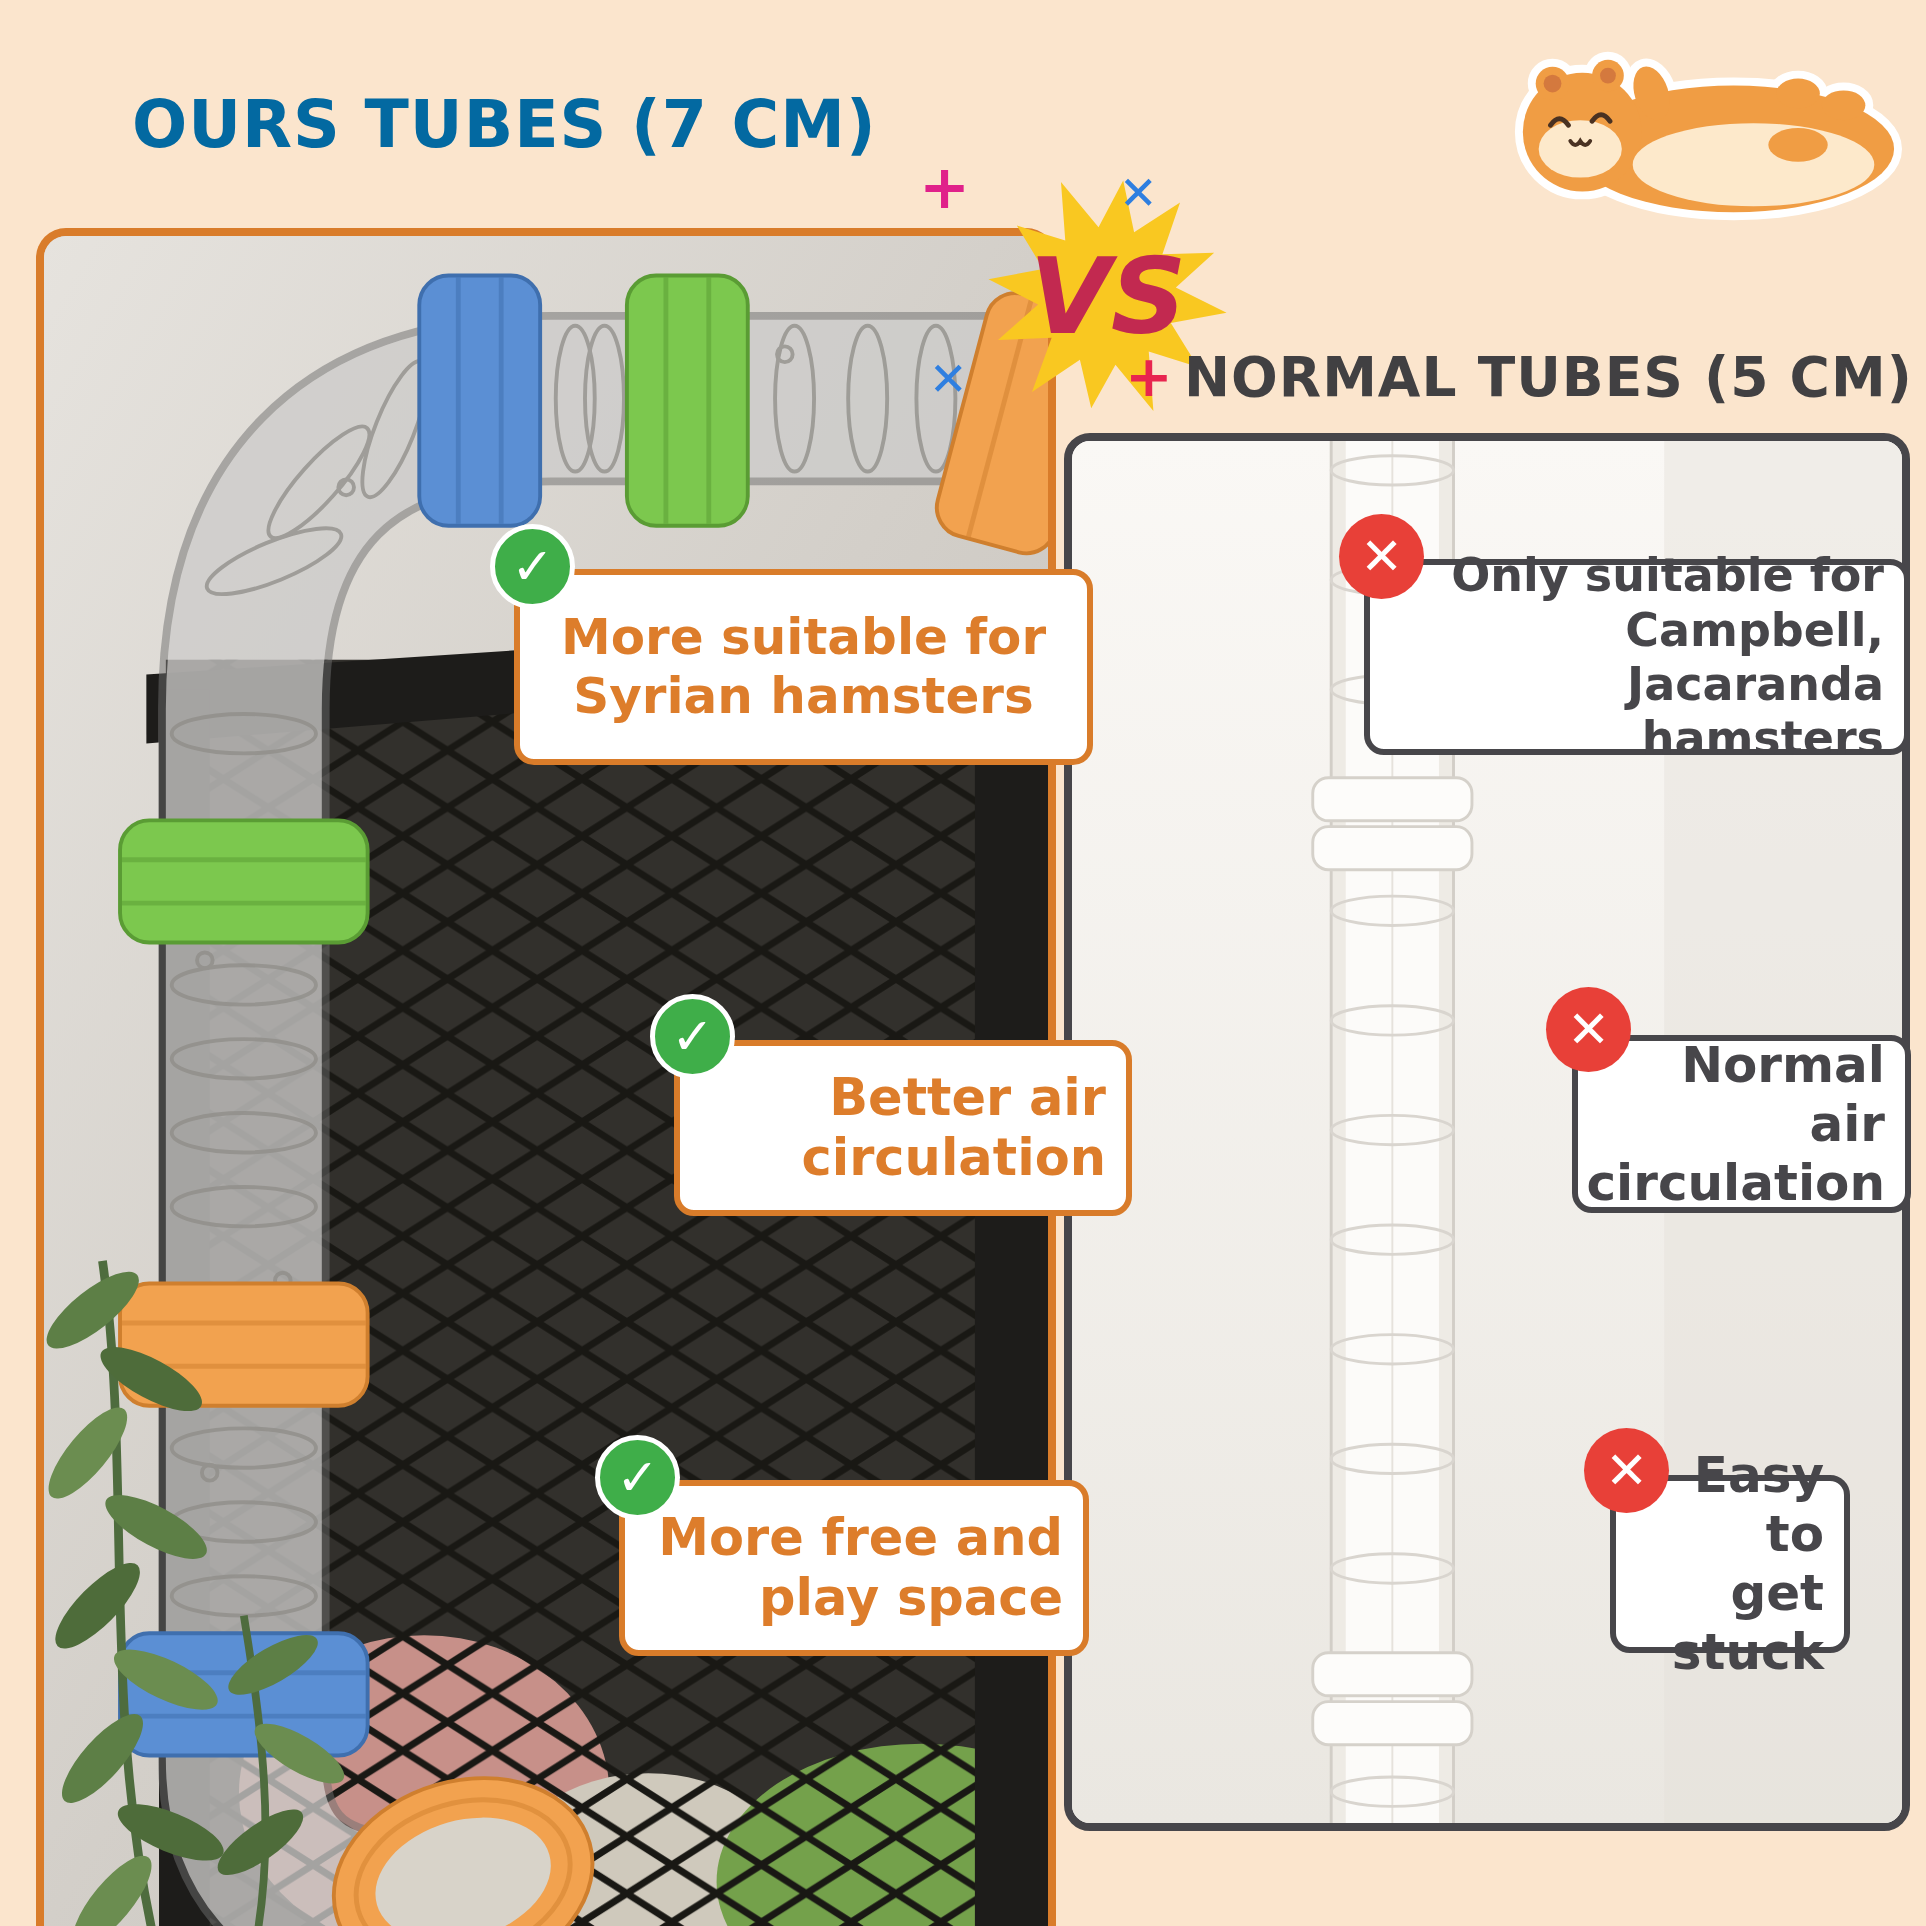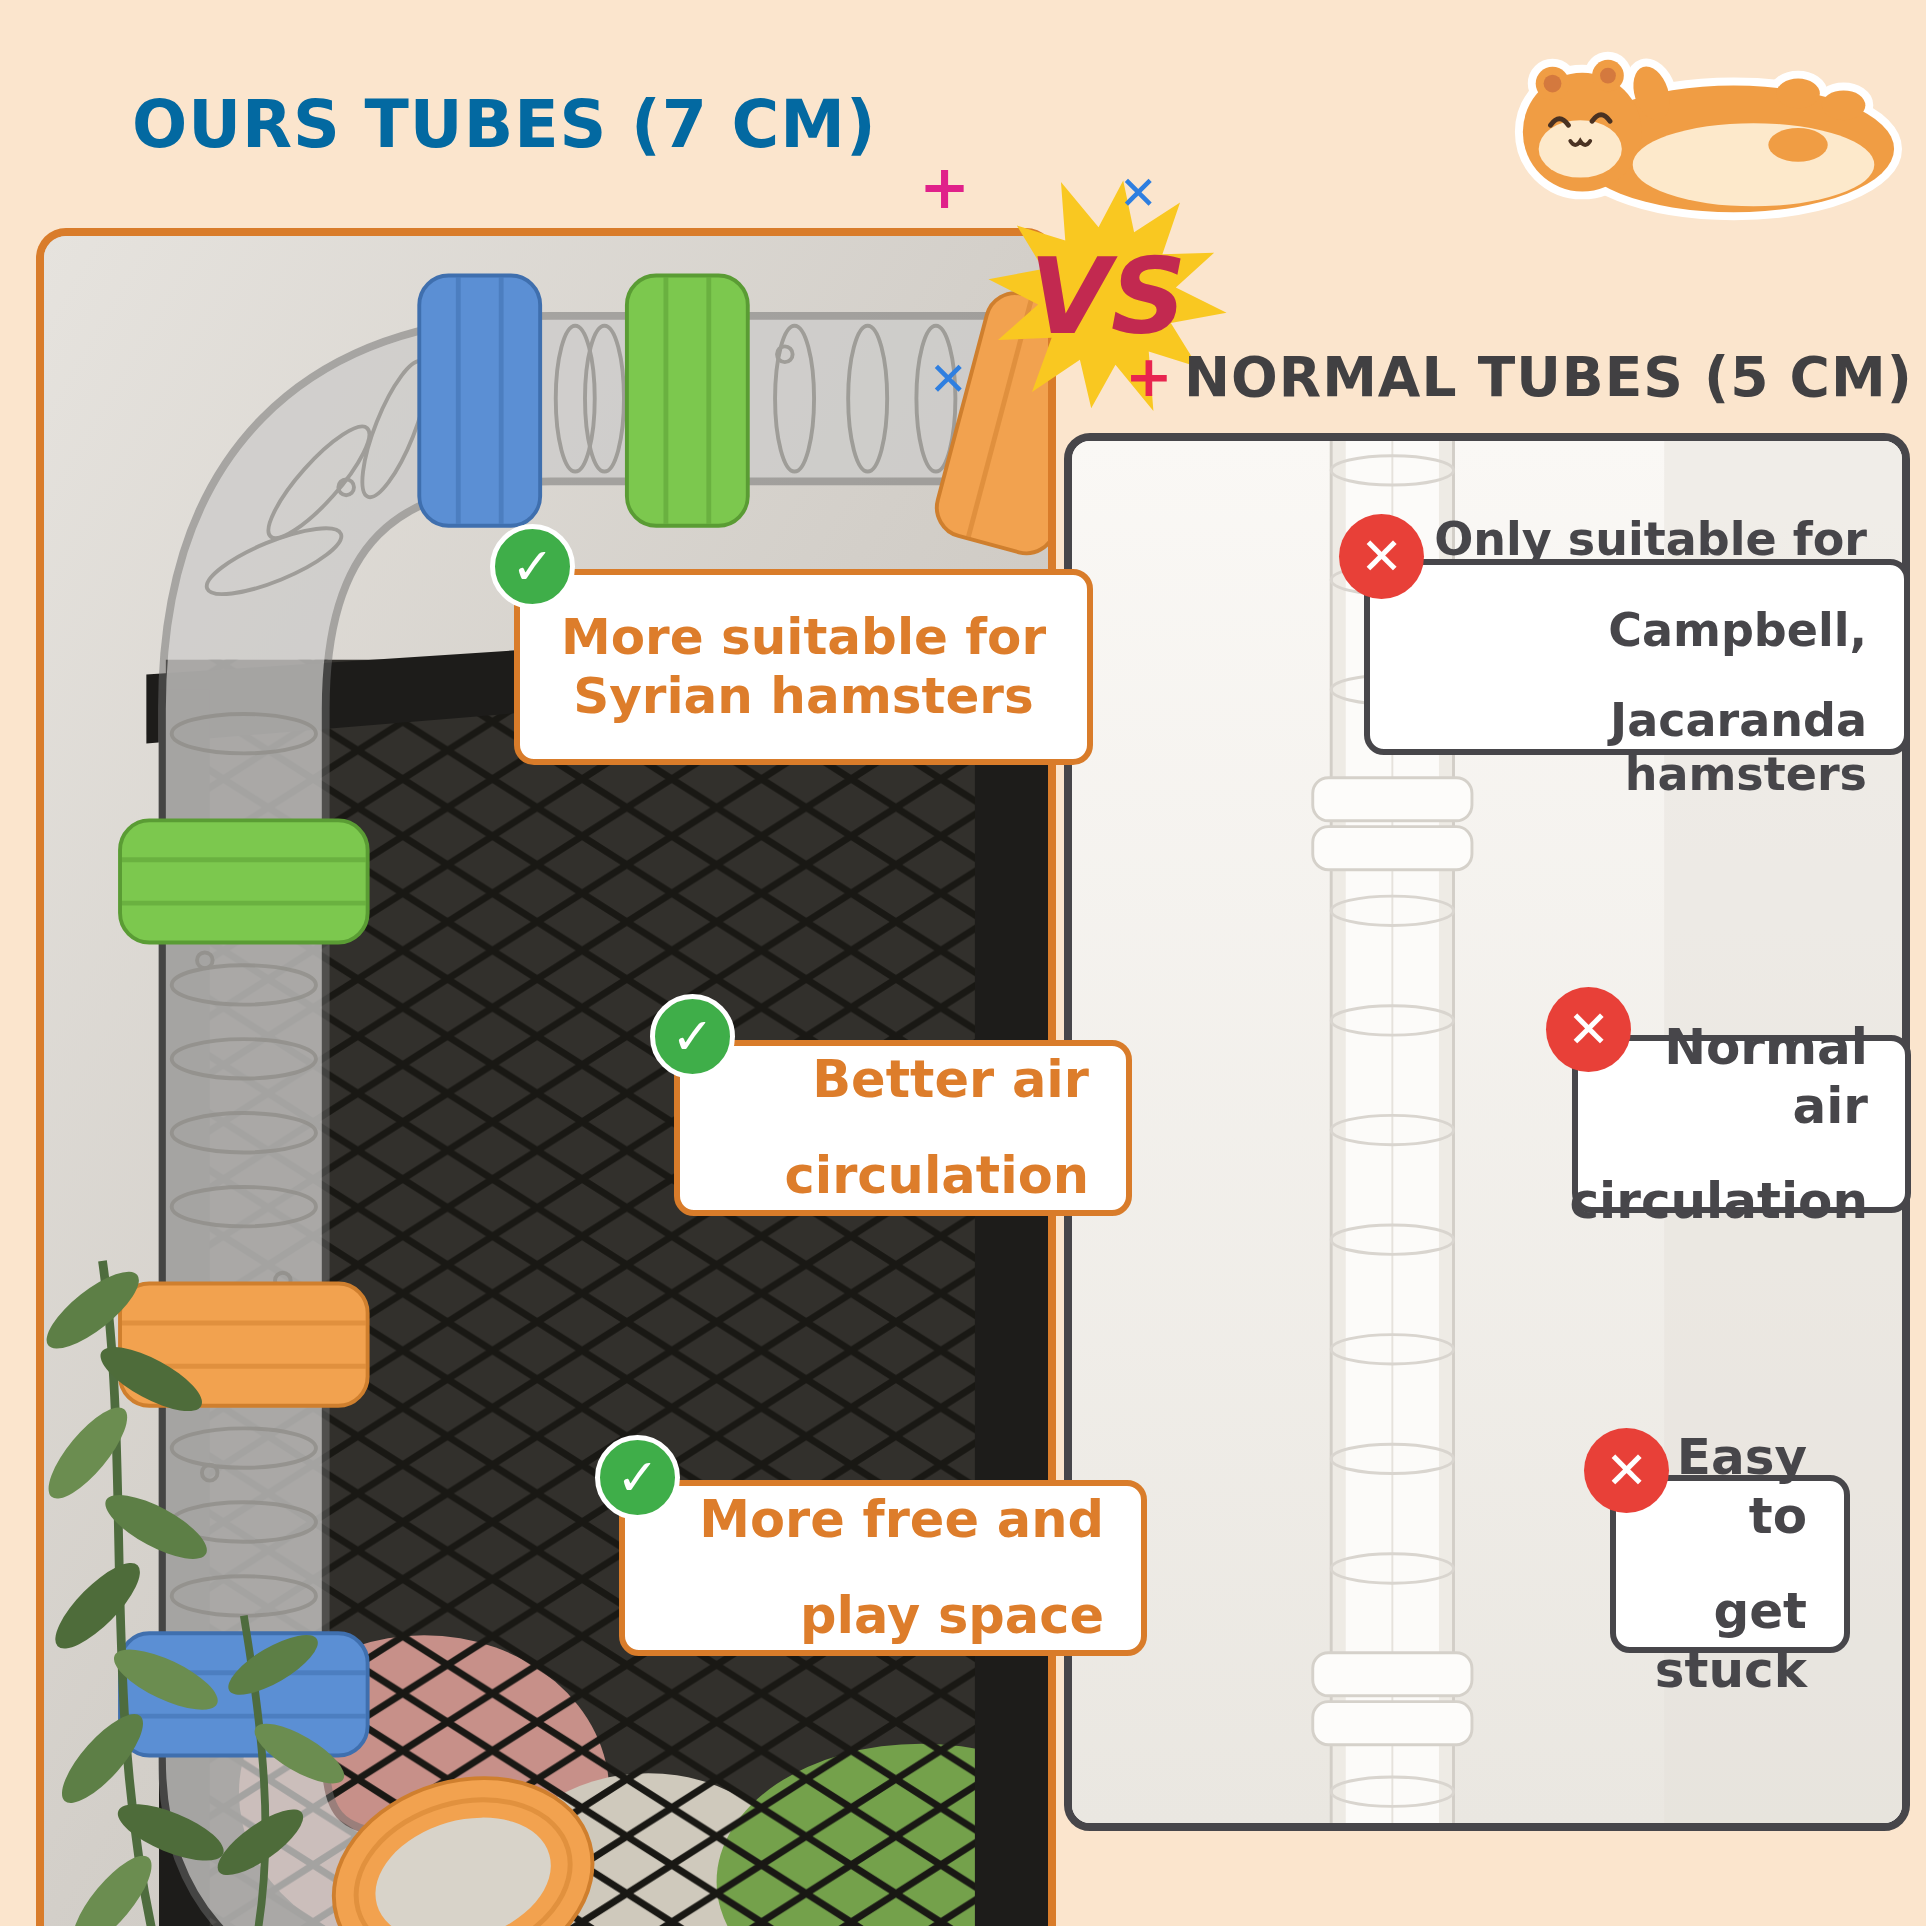--- a/index.html
+++ b/index.html
@@ -37,25 +37,25 @@
 
   .callout {
     position:absolute; background:#ffffff; border-radius:20px;
     display:flex; flex-direction:column; justify-content:center;
     font-weight:bold;
   }
   .co-left  { border:6px solid #d97c2a; color:#dd7d2b; }
   .co-right { border:6px solid #47464a; color:#47464a; }
   .callout .line { display:block; line-height:1.18; }
   .align-center { align-items:center; text-align:center; padding:14px 26px; }
-  .align-right  { align-items:flex-end; text-align:right; padding:14px 37px;gap:36px; }
+  .align-right  { align-items:flex-end; text-align:right; padding:14px 20px; }
 
   .co-1 { left:514px;  top:569px;  width:579px; height:196px; font-size:50px; }
   .co-2 { left:674px;  top:1040px; width:458px; height:176px; font-size:51px; }
-  .co-3 { left:619px;  top:1480px; width:528px; height:176px; font-size:51px; }
+  .co-3 { left:619px;  top:1480px; width:470px; height:176px; font-size:51px; }
   .co-4 { left:1364px; top:559px;  width:546px; height:196px; font-size:46px; }
   .co-5 { left:1572px; top:1035px; width:339px; height:178px; font-size:50px; }
   .co-6 { left:1610px; top:1475px; width:240px; height:178px; font-size:50px; }
 
   .badge {
     position:absolute; width:85px; height:85px; border-radius:50%;
     display:flex; align-items:center; justify-content:center;
     color:#ffffff; font-size:51px; font-weight:900; z-index:5; line-height:1;
   }
   .badge-check { background:#3fae49; border:5px solid #ffffff; }

